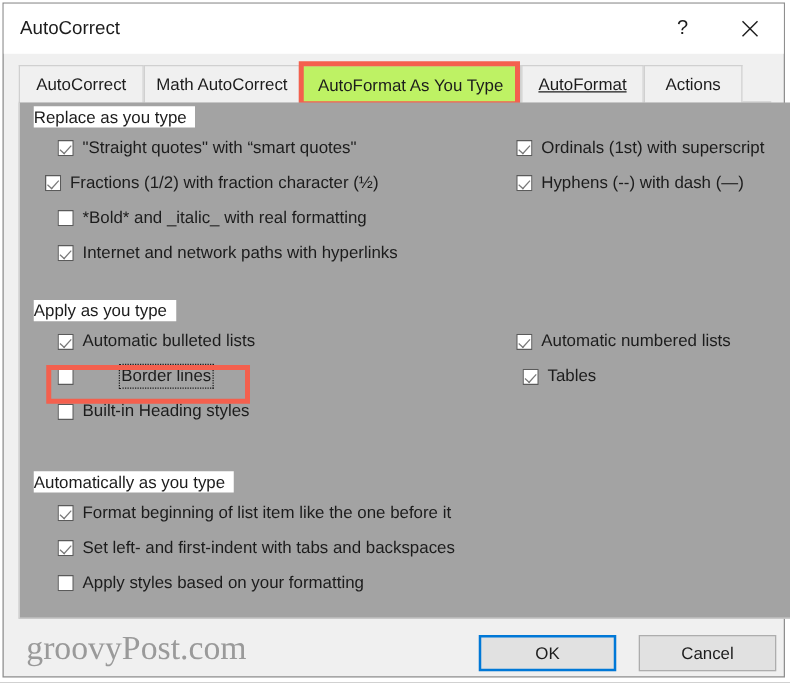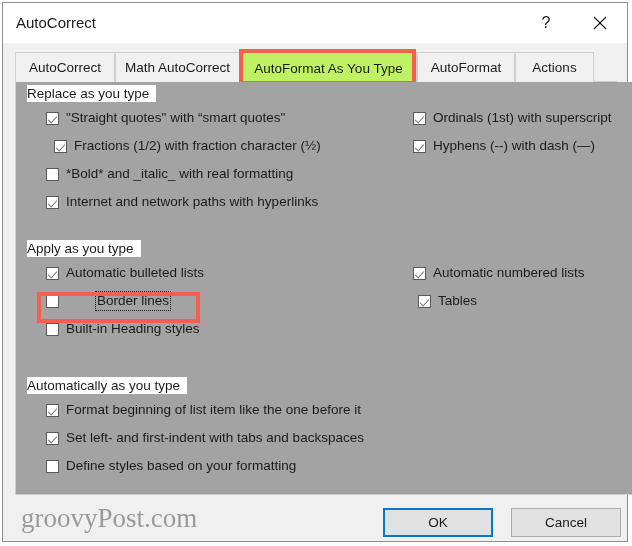--- a/index.html
+++ b/index.html
@@ -251,37 +251,37 @@
         <line x1="1" y1="1" x2="13" y2="13" stroke="#1c1c1c" stroke-width="1.1"></line>
         <line x1="13" y1="1" x2="1" y2="13" stroke="#1c1c1c" stroke-width="1.1"></line>
       </svg>
     </button>
   </div>
 
   <div id="tabstrip">
       <div class="tab" style="left: 0px; width: 100px;">AutoCorrect</div>
       <div class="tab" style="left: 100px; width: 125px;">Math AutoCorrect</div>
       <div class="tab active" style="left: 225px; width: 177px;">AutoFormat As You Type</div>
-      <div class="tab" style="left: 402px; width: 98px;">AutoFormat</div>
+      <div class="tab" style="left: 402px; width: 98px; text-decoration: underline;">AutoFormat</div>
       <div class="tab" style="left: 500px; width: 79px;">Actions</div>
     </div>
   <div id="tab-highlight"></div>
 
   <div id="content">
       <div class="group" style="top: 3px;">
         <div class="group-header">
           <div class="group-rule"></div>
           <div class="group-title">Replace as you type</div>
         </div>
       </div>
       <div class="cb-row" style="left: 30px; top: 28px;">
         <span class="cb-box checked"></span>
         <span class="cb-label">"Straight quotes" with “smart quotes"</span>
       </div>
-      <div class="cb-row" style="left: 38px; top: 56px; justify-content: flex-end;">
+      <div class="cb-row" style="left: 20px; top: 56px; justify-content: flex-end;">
         <span class="cb-box checked"></span>
         <span class="cb-label">Fractions (1/2) with fraction character (½)</span>
       </div>
       <div class="cb-row" style="left: 30px; top: 84px;">
         <span class="cb-box"></span>
         <span class="cb-label">*Bold* and _italic_ with real formatting</span>
       </div>
       <div class="cb-row" style="left: 30px; top: 112px;">
         <span class="cb-box checked"></span>
         <span class="cb-label">Internet and network paths with hyperlinks</span>
@@ -329,21 +329,21 @@
       <div class="cb-row" style="left: 30px; top: 320px;">
         <span class="cb-box checked"></span>
         <span class="cb-label">Format beginning of list item like the one before it</span>
       </div>
       <div class="cb-row" style="left: 30px; top: 348px;">
         <span class="cb-box checked"></span>
         <span class="cb-label">Set left- and first-indent with tabs and backspaces</span>
       </div>
       <div class="cb-row" style="left: 30px; top: 376px;">
         <span class="cb-box"></span>
-        <span class="cb-label">Define styles based on your formatting</span>
+        <span class="cb-label">Apply styles based on your formatting</span>
       </div>
       <div id="borderlines-highlight"></div>
     </div>
 
   <div id="watermark">groovyPost.com</div>
   <button class="dlg-btn" id="ok-btn">OK</button>
   <button class="dlg-btn" id="cancel-btn">Cancel</button>
 </div>
 
 </body></html>

